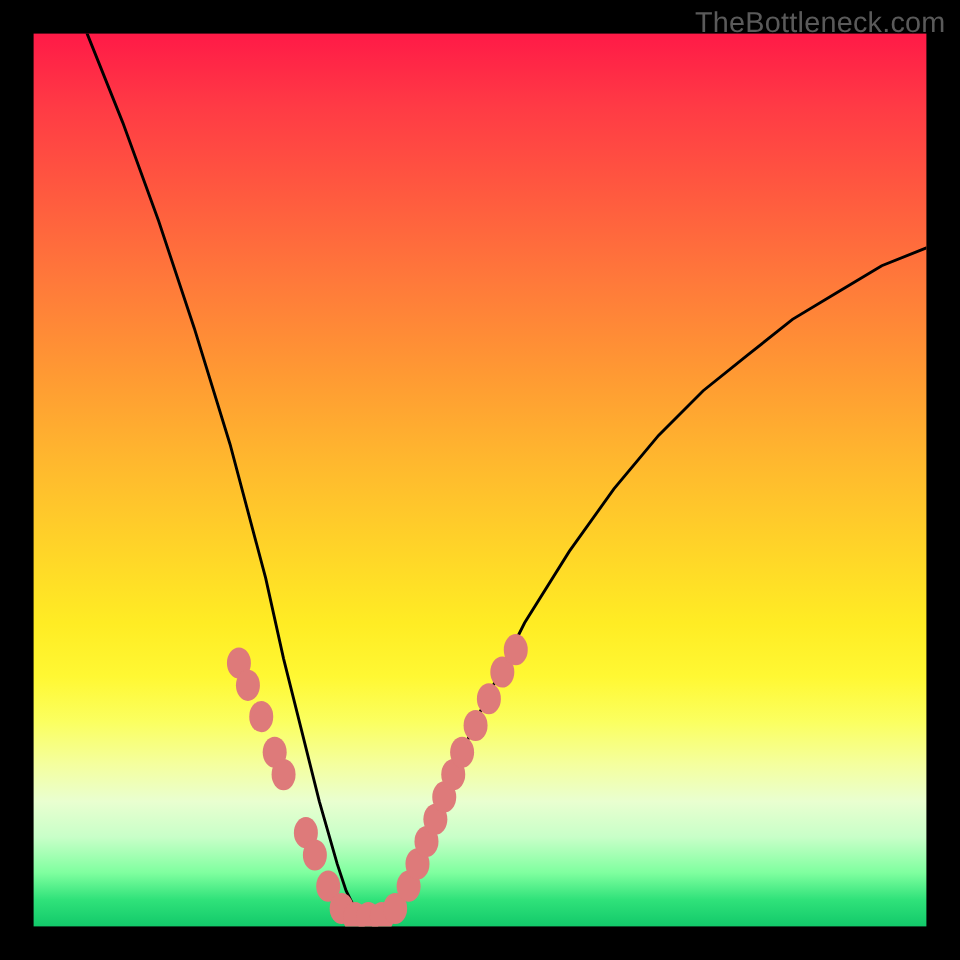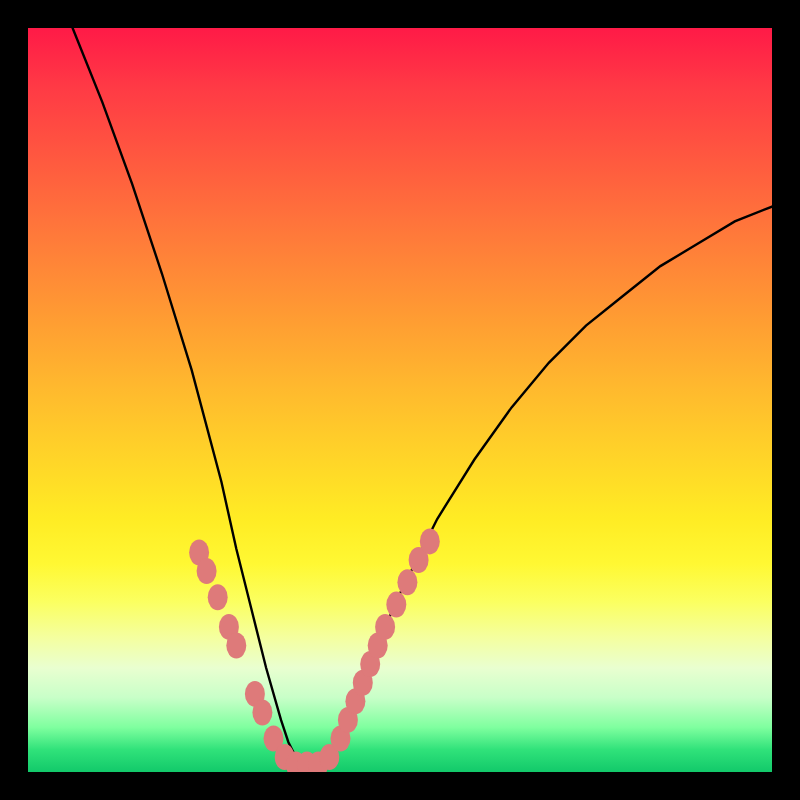--- a/index.html
+++ b/index.html
@@ -91,13 +91,14 @@
           <ellipse cx="342.2" cy="636.1" rx="10" ry="13" fill="#de7a7a"></ellipse>
           <ellipse cx="349.7" cy="617.5" rx="10" ry="13" fill="#de7a7a"></ellipse>
           <ellipse cx="357.1" cy="598.9" rx="10" ry="13" fill="#de7a7a"></ellipse>
           <ellipse cx="368.3" cy="576.6" rx="10" ry="13" fill="#de7a7a"></ellipse>
           <ellipse cx="379.4" cy="554.3" rx="10" ry="13" fill="#de7a7a"></ellipse>
           <ellipse cx="390.6" cy="532.0" rx="10" ry="13" fill="#de7a7a"></ellipse>
           <ellipse cx="401.8" cy="513.4" rx="10" ry="13" fill="#de7a7a"></ellipse>
         </g>
     </svg>
   </div>
+  <div class="watermark">TheBottleneck.com</div>
 </div>
 
 </body></html>

